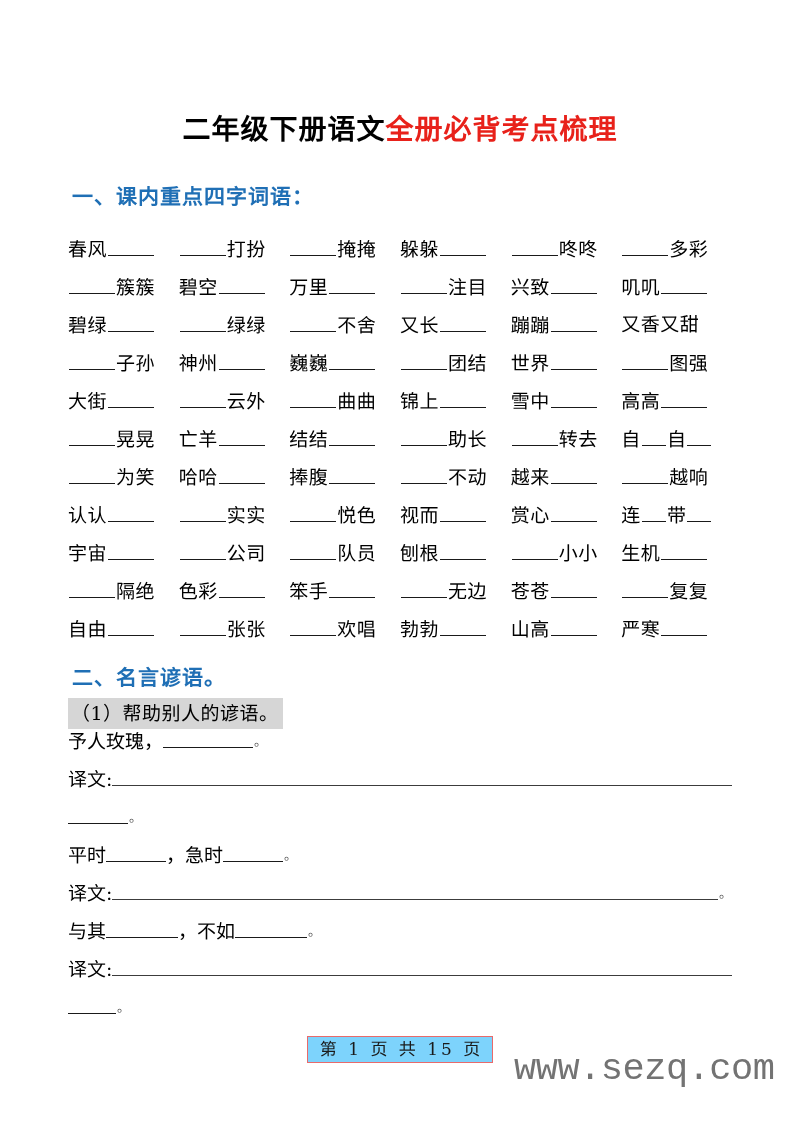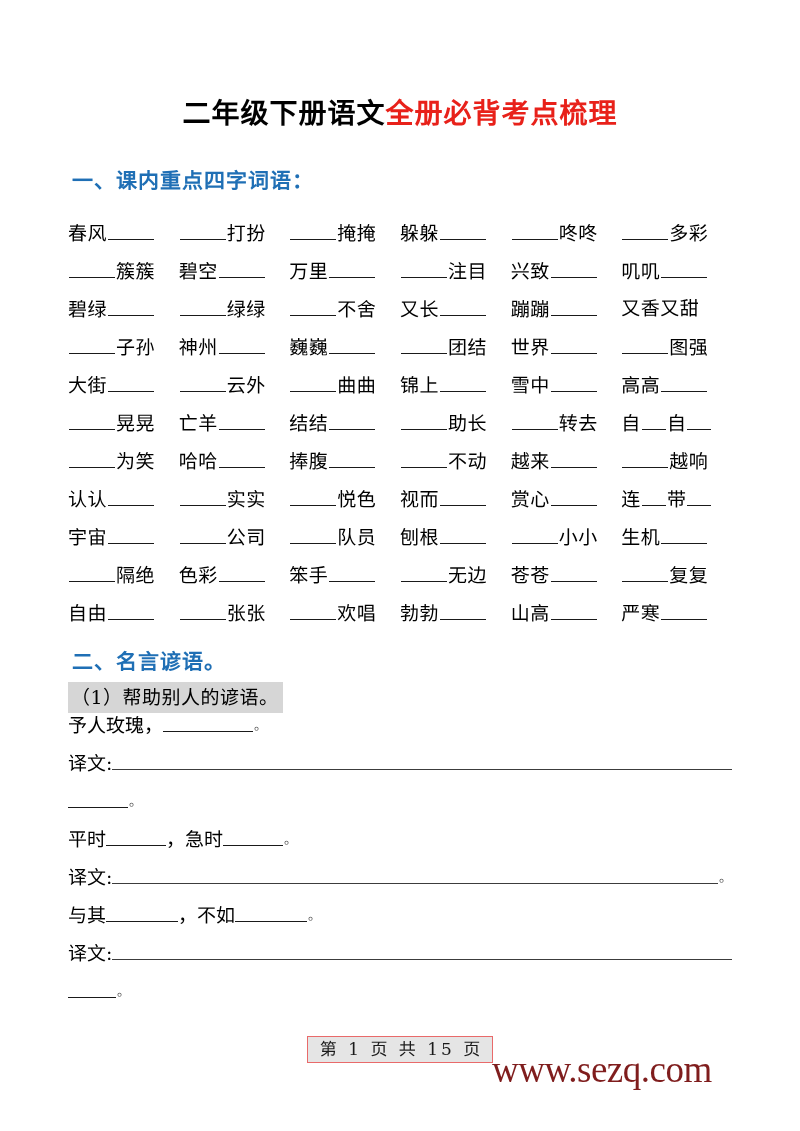--- a/index.html
+++ b/index.html
@@ -15,21 +15,21 @@
     color: #000000;
     overflow: hidden;
   }
 
   .page {
     position: absolute;
     left: 0; top: 0;
     width: 800px;
     height: 1131px;
     box-sizing: border-box;
-    padding: 0 68px;
+    padding: 16px 68px;
   }
 
   
   .doc-title {
     text-align: center;
     font-size: 28px;
     font-weight: bold;
     letter-spacing: 1px;
     margin: 0;
     padding-top: 98px;
@@ -126,37 +126,37 @@
   
   .page-footer {
     position: absolute;
     left: 0;
     right: 0;
     top: 1036px;
     text-align: center;
   }
   .page-footer .chip {
     display: inline-block;
-    background: #e5e5e5;
+    background: #7dd3fc;
     border: 1.4px solid #e96a6a;
     color: #1a1a1a;
     font-size: 17px;
     letter-spacing: 3px;
     padding: 2px 9px 3px 12px;
     line-height: 1.2;
   }
 
   
   .watermark {
     position: absolute;
-    left: 492px;
+    left: 514px;
     top: 1048px;
-    font-family: Liberation Serif, serif;
+    font-family: Liberation Mono, monospace;
     font-size: 37px;
-    color: #7f1d1d;
+    color: #737373;
     letter-spacing: -0.5px;
     white-space: nowrap;
   }
 </style>
 </head>
 <body>
 
 <div class="page">
 
   <h1 class="doc-title">

